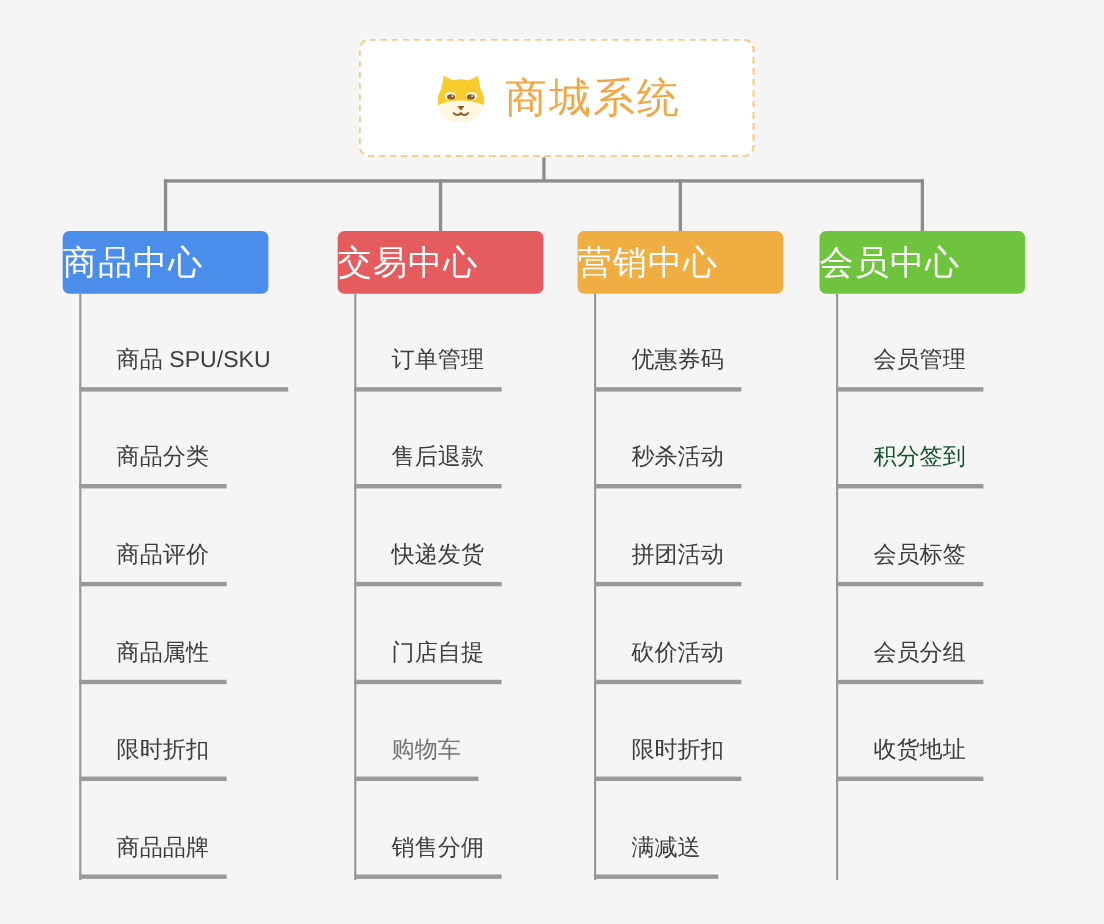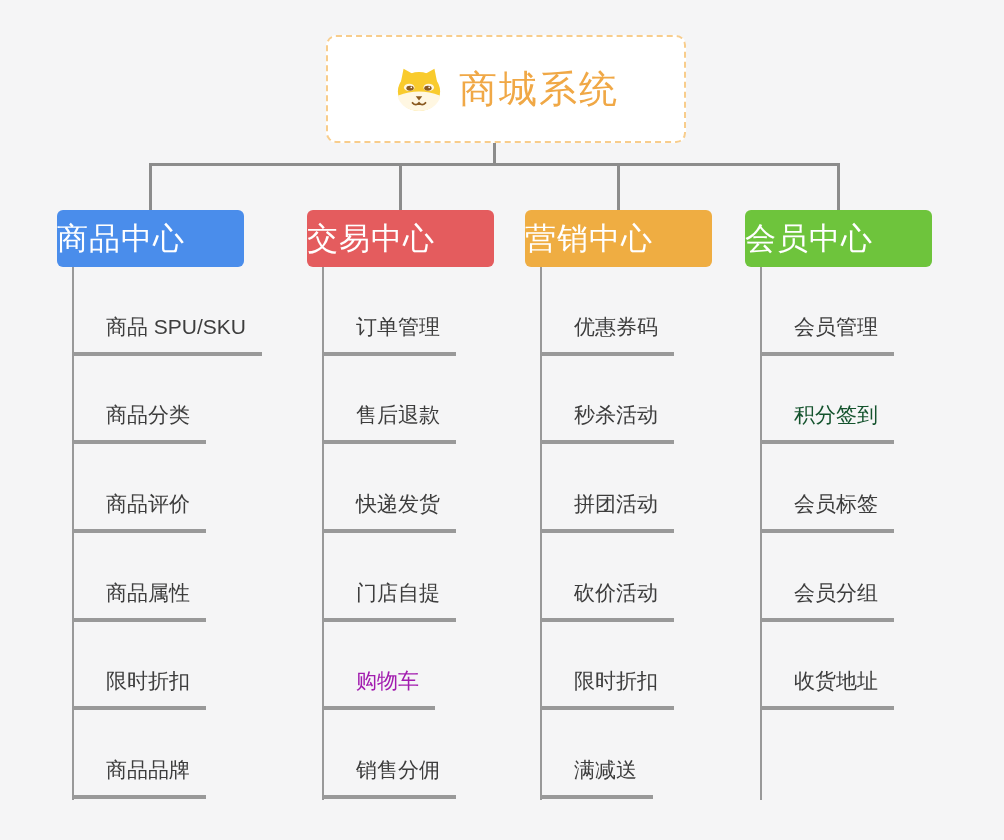--- a/index.html
+++ b/index.html
@@ -116,21 +116,21 @@
           <div class="child-row">
             <div class="child-label" style="border-bottom-color: rgb(153, 153, 153); color: rgb(61, 61, 61);">售后退款</div>
           </div>
           <div class="child-row">
             <div class="child-label" style="border-bottom-color: rgb(153, 153, 153); color: rgb(61, 61, 61); margin-top: 42px;">快递发货</div>
           </div>
           <div class="child-row">
             <div class="child-label" style="border-bottom-color: rgb(153, 153, 153); color: rgb(61, 61, 61);">门店自提</div>
           </div>
           <div class="child-row">
-            <div class="child-label" style="border-bottom-color: rgb(153, 153, 153); color: #a21caf;">购物车</div>
+            <div class="child-label" style="border-bottom-color: rgb(153, 153, 153); color: #737373;">购物车</div>
           </div>
           <div class="child-row">
             <div class="child-label" style="border-bottom-color: rgb(153, 153, 153); color: rgb(61, 61, 61); margin-top: 18px;">销售分佣</div>
           </div>
         </div>
       </div>
       <div class="cline" style="left: 617px; top: 163px; width: 3px; height: 47px; background: rgb(140, 140, 140);"></div>
       <div class="branch-node" style="left: 525px; background: rgb(239, 173, 66);">
         <span>营销中心</span>
       </div>

